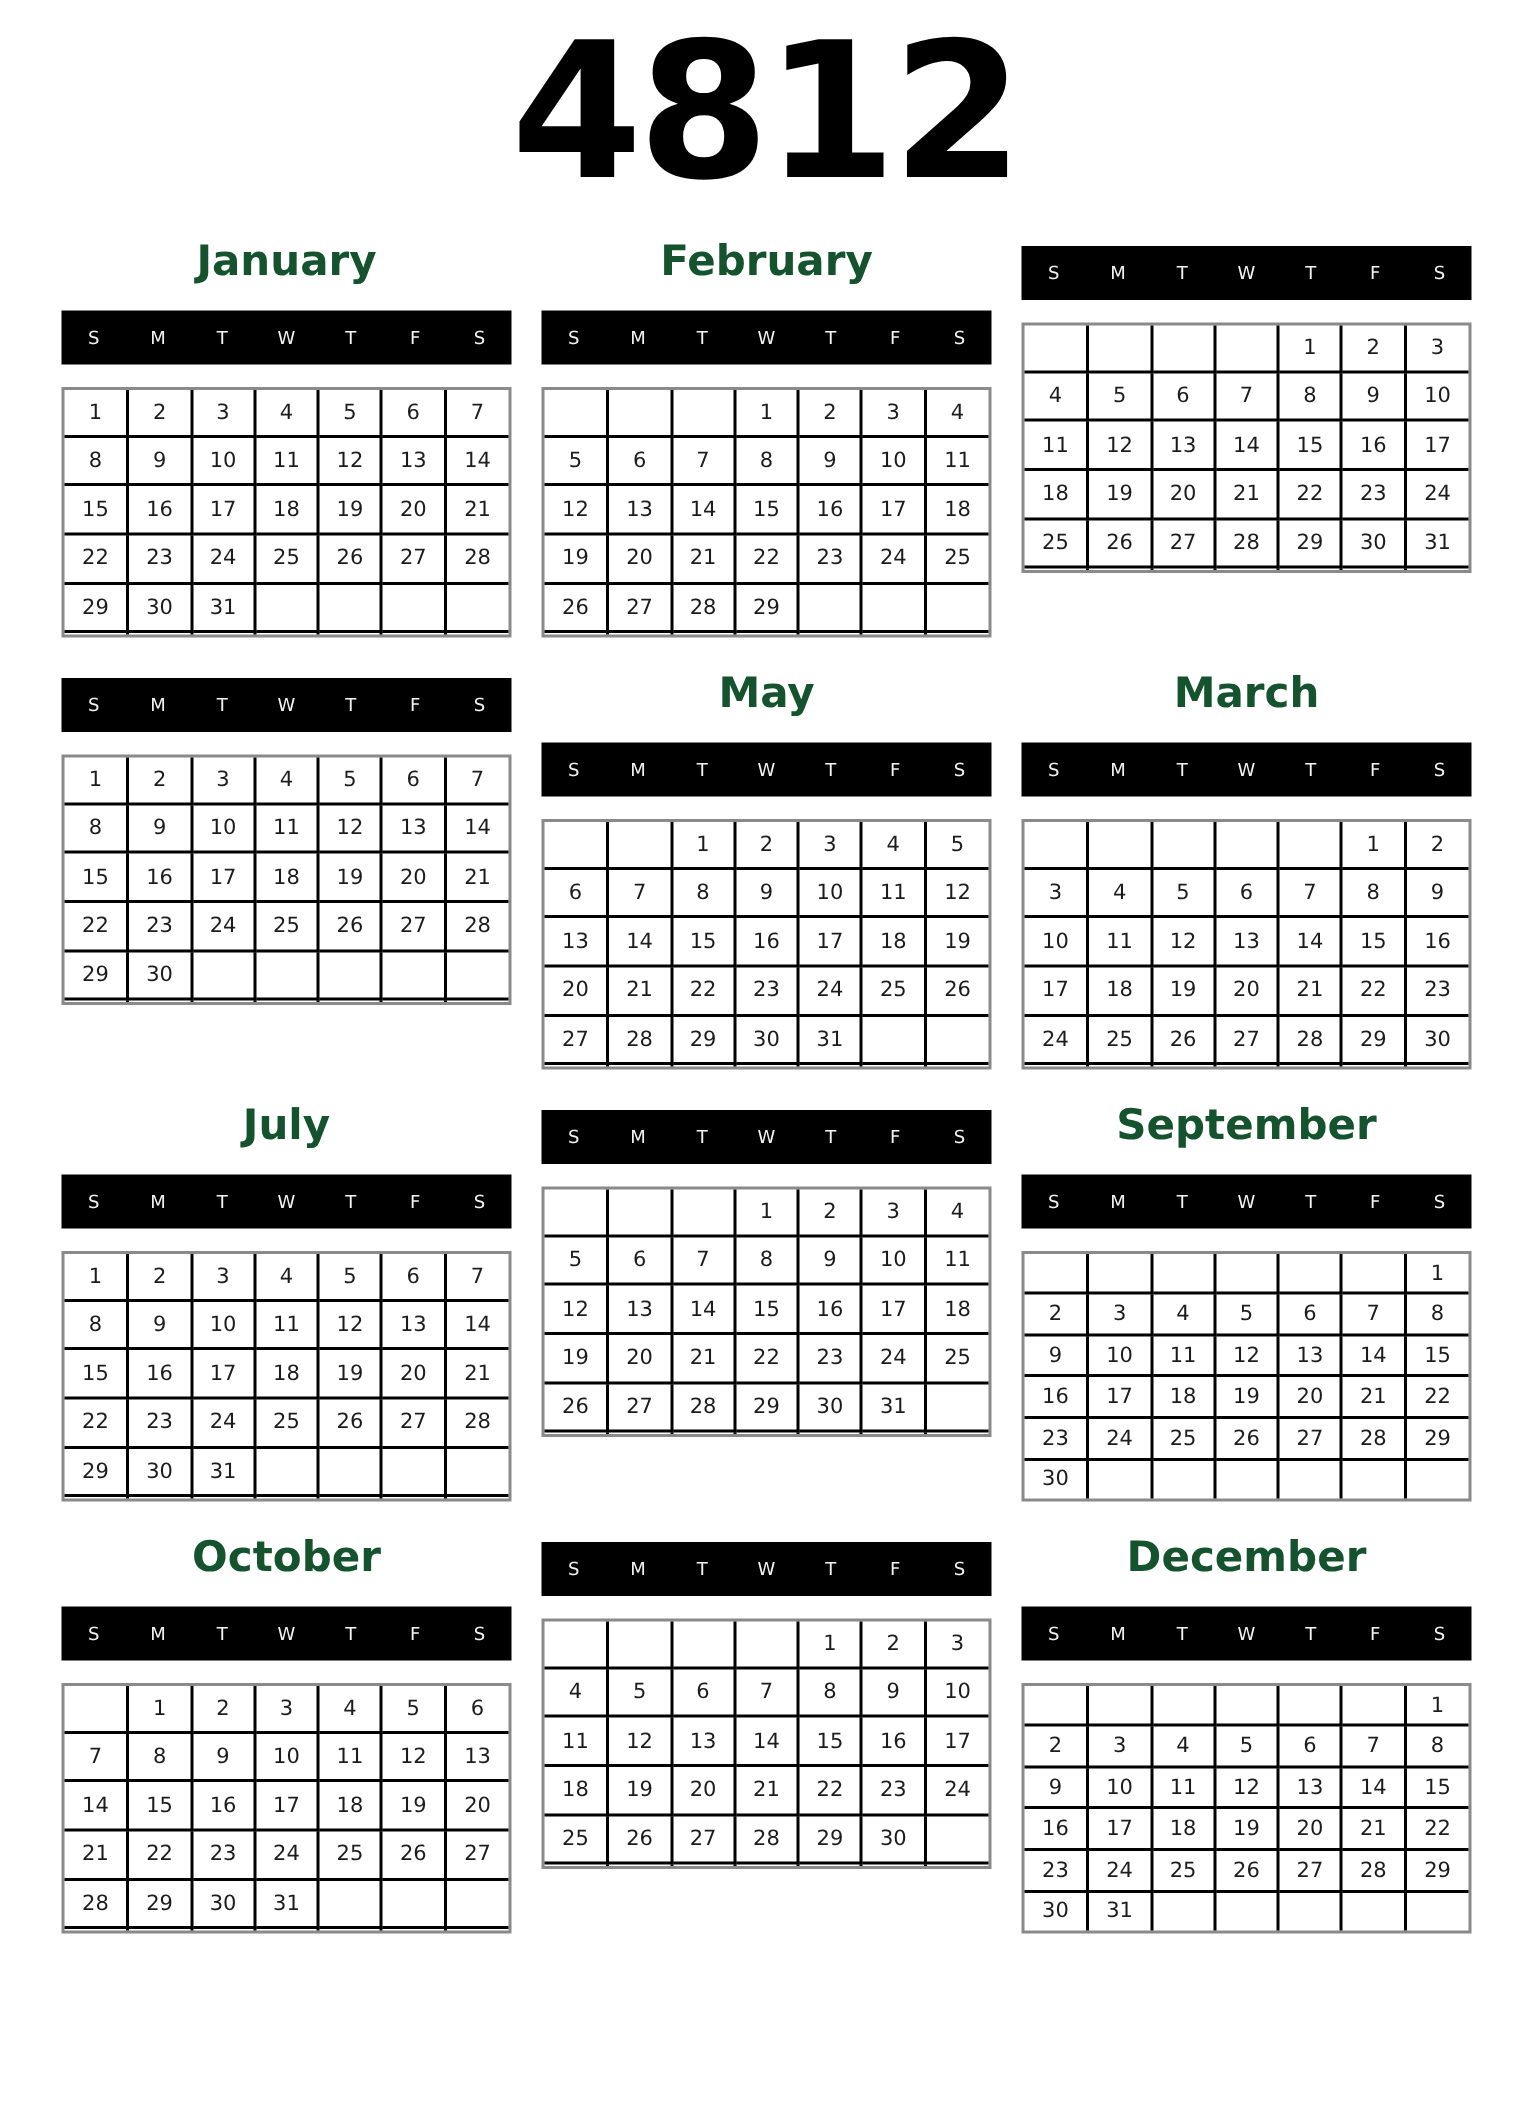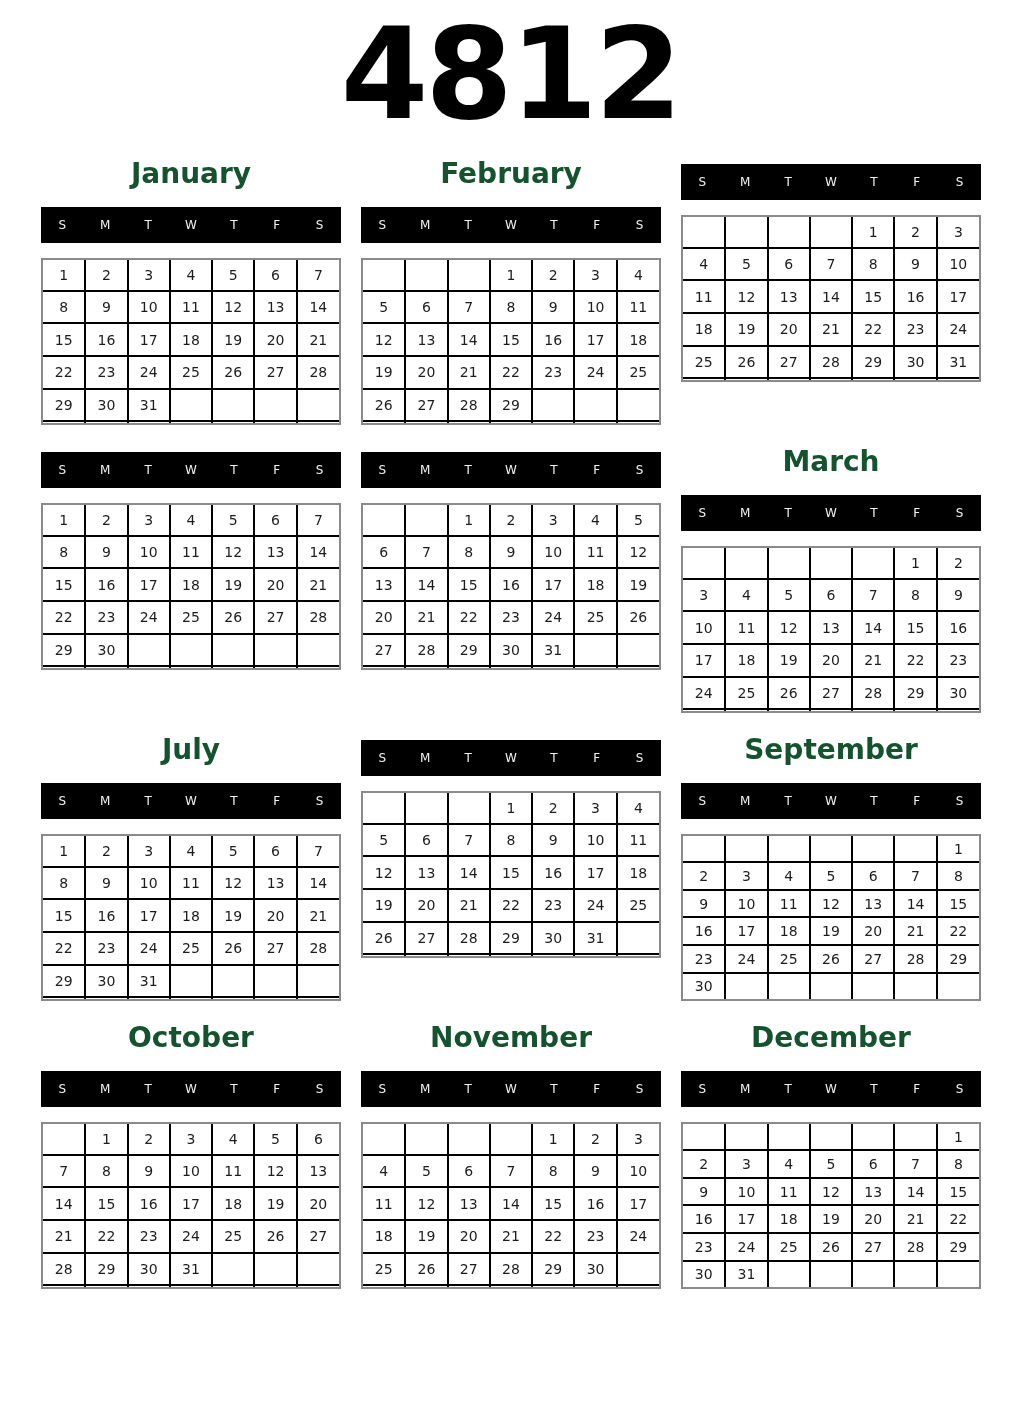--- a/index.html
+++ b/index.html
@@ -372,20 +372,21 @@
                 <td></td>
                 <td></td>
                 <td></td>
               </tr>
             </tbody>
       </table>
     </div>
   </div>
 
   <div class="month">
+    <div class="month-title">May</div>
     <div class="dow-row">
           <div class="dow">S</div>
           <div class="dow">M</div>
           <div class="dow">T</div>
           <div class="dow">W</div>
           <div class="dow">T</div>
           <div class="dow">F</div>
           <div class="dow">S</div>
         </div>
     <div class="date-table-wrap">
@@ -808,21 +809,20 @@
                 <td></td>
                 <td></td>
                 <td></td>
               </tr>
             </tbody>
       </table>
     </div>
   </div>
 
   <div class="month">
-    <div class="month-title">November</div>
     <div class="dow-row">
           <div class="dow">S</div>
           <div class="dow">M</div>
           <div class="dow">T</div>
           <div class="dow">W</div>
           <div class="dow">T</div>
           <div class="dow">F</div>
           <div class="dow">S</div>
         </div>
     <div class="date-table-wrap">

